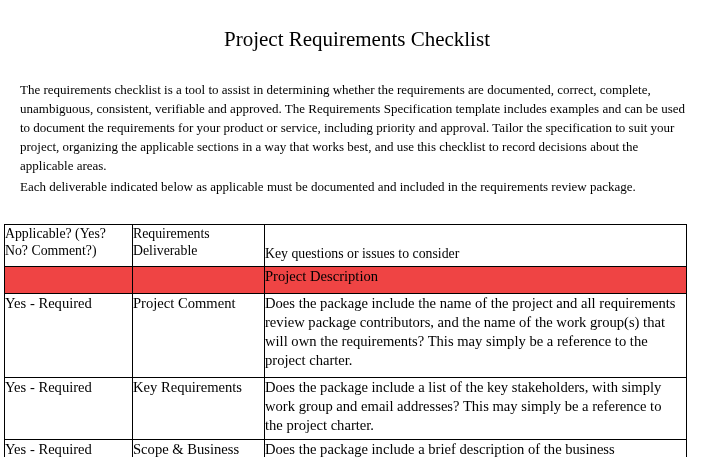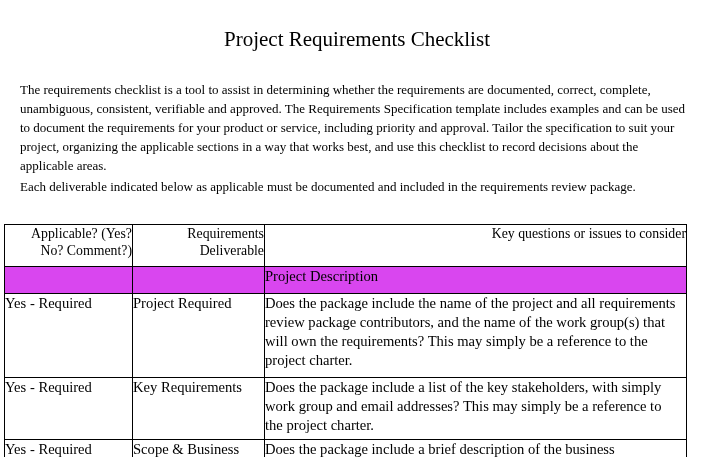--- a/index.html
+++ b/index.html
@@ -50,29 +50,29 @@
       border: 1.5px solid #000000;
       vertical-align: top;
       font-weight: normal;
       padding: 0;
     }
     col.c1 { width: 128px; }
     col.c2 { width: 132px; }
     col.c3 { width: 422px; }
     .hdr th {
       height: 42px;
-      text-align: right;
+      text-align: left;
       padding-top: 5px;
       box-sizing: border-box;
       font-size: 13.8px;
       line-height: 17px;
     }
-    .hdr th.c3h { padding-top: 0; }
+    .hdr th.c3h { padding-top: 20px; }
     .section td {
-      background: #d946ef;
+      background: #ef4444;
       height: 27px;
       box-sizing: border-box;
       padding: 5px 0 0 6px;
     }
     .row td {
       padding: 4px 6px 0 8px;
     }
     .row td.q { padding-left: 0; padding-right: 4px; }
     .r1 td { height: 84px; box-sizing: border-box; }
     .r2 td { height: 62px; box-sizing: border-box; }
@@ -99,21 +99,21 @@
     <th>Requirements Deliverable</th>
     <th class="c3h">Key questions or issues to consider</th>
   </tr>
   <tr class="section">
     <td></td>
     <td></td>
     <td>Project Description</td>
   </tr>
   <tr class="row r1">
     <td>Yes - Required</td>
-    <td>Project Required</td>
+    <td>Project Comment</td>
     <td class="q">Does the package include the name of the project and all requirements review package contributors, and the name of the work group(s) that will own the requirements?  This may simply be a reference to the project charter.</td>
   </tr>
   <tr class="row r2">
     <td>Yes - Required</td>
     <td>Key Requirements</td>
     <td class="q">Does the package include a list of the key stakeholders, with simply work group and email addresses? This may simply be a reference to the project charter.</td>
   </tr>
   <tr class="row r3">
     <td>Yes - Required</td>
     <td>Scope &amp; Business</td>

